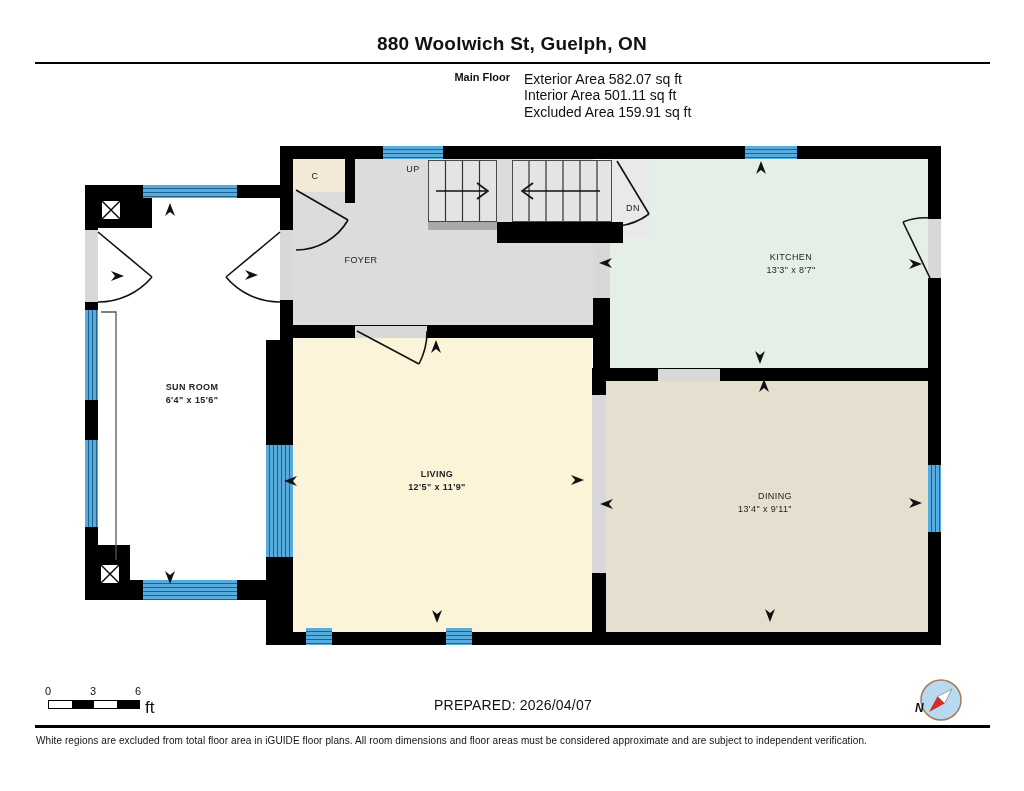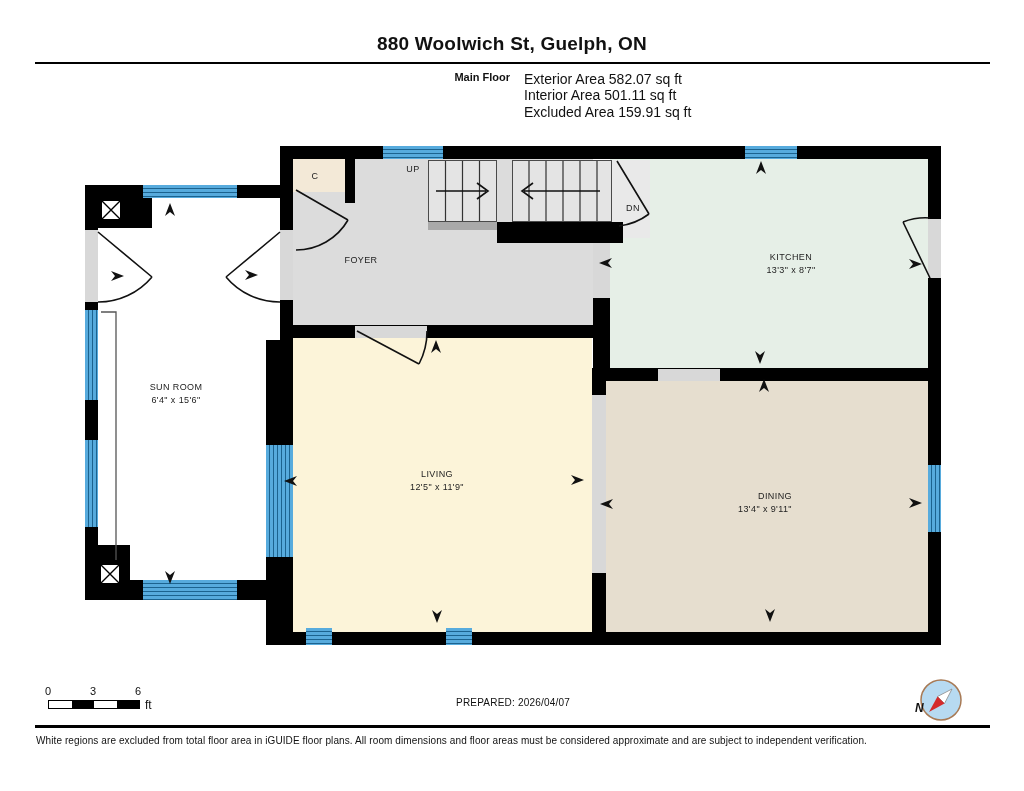--- a/index.html
+++ b/index.html
@@ -13,24 +13,24 @@
   .title{position:absolute;left:0;top:33px;width:1024px;text-align:center;font-size:19px;font-weight:bold;letter-spacing:.2px;}
   .hline{position:absolute;background:#000;}
   .floor-label{position:absolute;left:390px;top:71px;width:120px;text-align:right;font-size:11px;font-weight:bold;}
   .area-lines{position:absolute;left:524px;top:71px;font-size:14px;line-height:16.4px;}
   .rlabel{position:absolute;transform:translate(-50%,-50%);text-align:center;font-size:9px;line-height:13px;letter-spacing:.4px;color:#222;white-space:nowrap;}
   .stairs{position:absolute;background:#e4e4e4;border:1px solid #4a4a4a;box-sizing:border-box;}
   .landing{position:absolute;background:#a9a9a9;}
   .panel{position:absolute;background:#e9e9e9;}
   svg.overlay{position:absolute;left:0;top:0;pointer-events:none;}
   .scale-num{position:absolute;top:0;transform:translateX(-50%);font-size:11px;}
-  .scale-unit{position:absolute;left:97px;top:13px;font-size:12px;}
+  .scale-unit{position:absolute;left:97px;top:13px;font-size:17px;}
   .bar{position:absolute;left:0;top:15px;width:90px;height:7px;border:1px solid #000;font-size:0;}
   .bar span{display:inline-block;width:22.5px;height:7px;vertical-align:top;}
-  .prepared{position:absolute;left:378px;top:697px;width:270px;text-align:center;font-size:10px;letter-spacing:.2px;}
+  .prepared{position:absolute;left:378px;top:697px;width:270px;text-align:center;font-size:14px;letter-spacing:.2px;}
   .disclaimer{position:absolute;left:36px;top:735px;font-size:10px;white-space:nowrap;letter-spacing:.1px;}
   .compass-n{position:absolute;left:915px;top:701px;font-size:12px;font-style:italic;font-weight:bold;}
 </style>
 </head>
 <body>
 
 <div class="title">880 Woolwich St, Guelph, ON</div>
 <div class="hline" style="left:35px;top:62px;width:955px;height:2px;"></div>
 <div class="floor-label">Main Floor</div>
 <div class="area-lines">
@@ -135,35 +135,35 @@
 
   <path d="M101,312 H116 V560" stroke="#555" stroke-width="1.3" fill="none"></path>
 
   <g>
     <circle cx="941" cy="700" r="20" fill="#b7daf1" stroke="#a87a55" stroke-width="1.5"></circle>
     <path d="M952,689 L944.5,703.5 L937.5,696.5 Z" fill="#ffffff" stroke="#8a8a8a" stroke-width="0.8"></path>
     <path d="M929,712 L944.5,703.5 L937.5,696.5 Z" fill="#d42a2a"></path>
   </g>
 </svg>
 
-<div class="rlabel" style="left:176px;top:394px;">
+<div class="rlabel" style="left:192px;top:394px;font-weight:bold;">
   <div>SUN ROOM</div>
   <div>6'4" x 15'6"</div>
 </div>
 <div class="rlabel" style="left:361px;top:260px;">
   <div>FOYER</div>
 </div>
 <div class="rlabel" style="left:315px;top:176px;">
   <div>C</div>
 </div>
 <div class="rlabel" style="left:763px;top:264px;margin-left:28px;">
   <div>KITCHEN</div>
   <div>13'3" x 8'7"</div>
 </div>
-<div class="rlabel" style="left:437px;top:481px;">
+<div class="rlabel" style="left:437px;top:481px;font-weight:bold;">
   <div>LIVING</div>
   <div>12'5" x 11'9"</div>
 </div>
 <div class="rlabel" style="left:765px;top:503px;text-align:right;">
   <div>DINING</div>
   <div>13'4" x 9'11"</div>
 </div>
 <div class="rlabel" style="left:413px;top:169px;">UP</div>
 <div class="rlabel" style="left:633px;top:188px;margin-top:20px;">DN</div>
 

